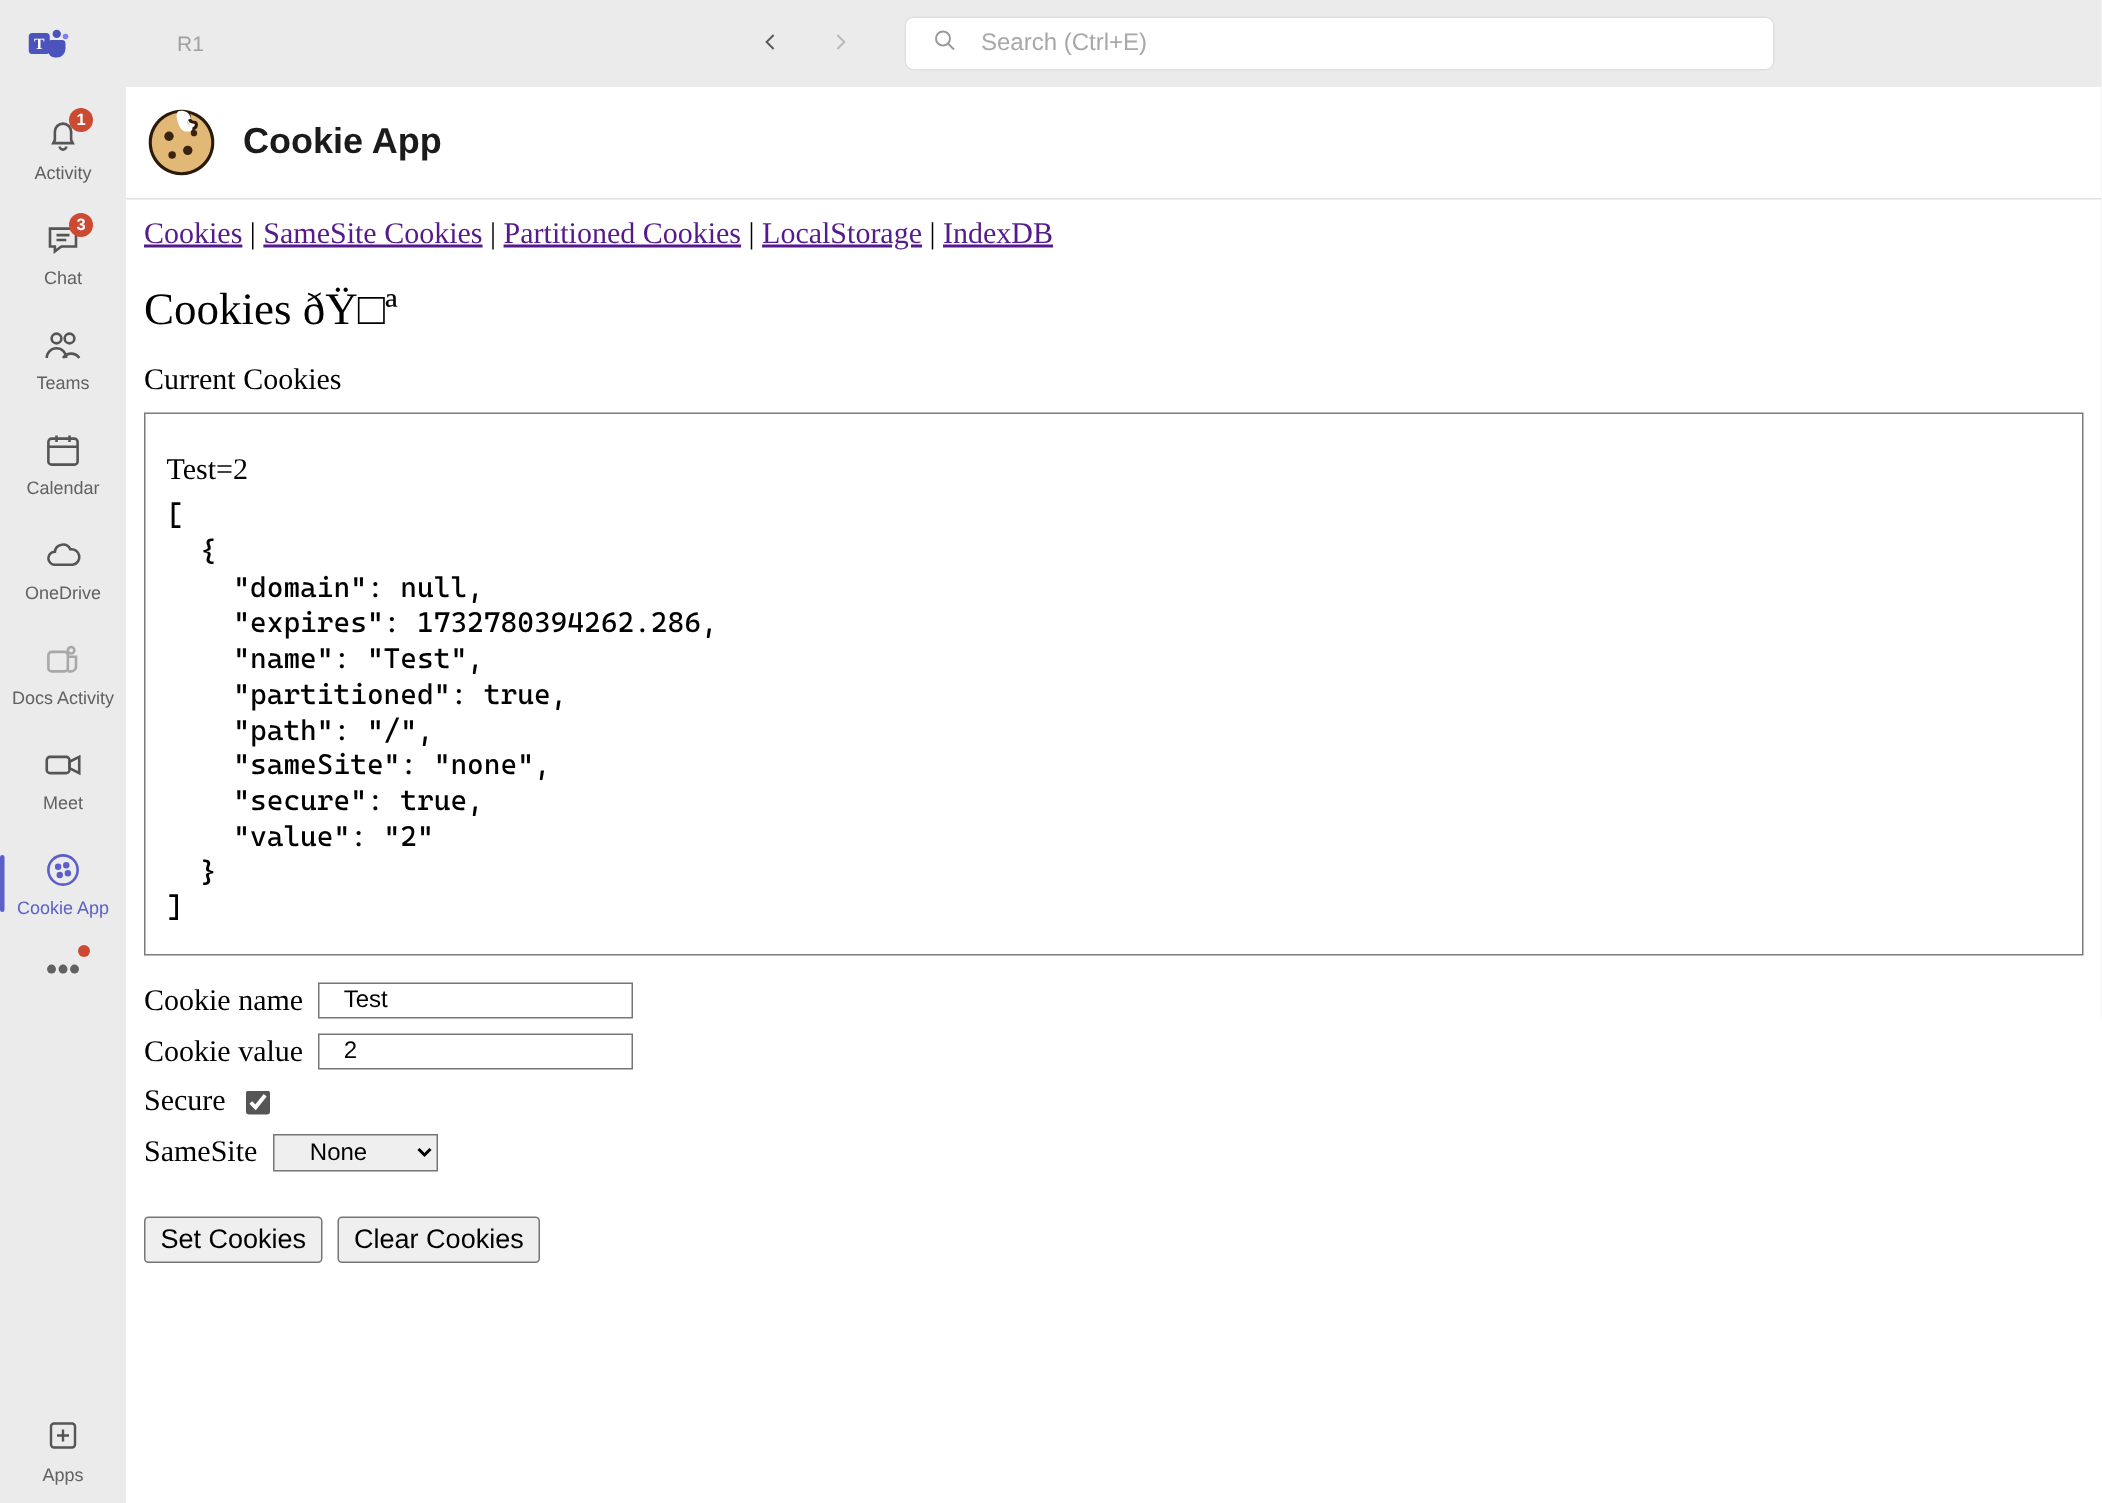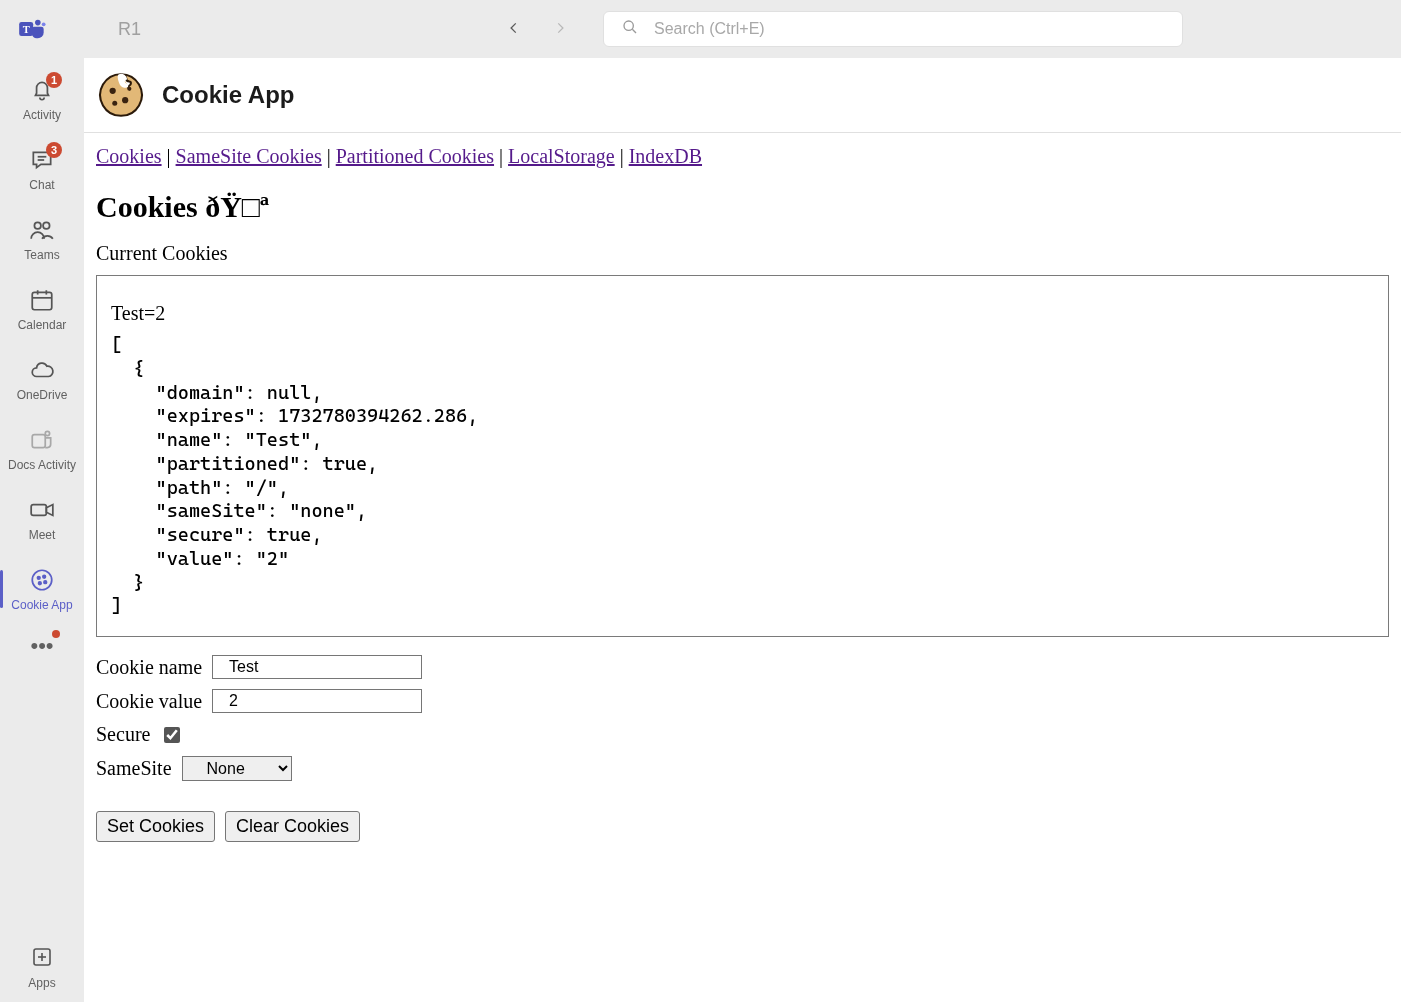--- a/index.html
+++ b/index.html
@@ -16,21 +16,21 @@
   
   .titlebar {
     height: 58px;
     display: flex;
     align-items: center;
     padding: 0 18px;
     gap: 12px;
     background: #ebebeb;
   }
   .titlebar-logo { width: 28px; height: 28px; display:flex; align-items:center; justify-content:center;}
-  .titlebar-r1 { color:#a0a0a0; font-size:18px; margin-left:60px;}
+  .titlebar-r1 { color:#a0a0a0; font-size:14px; margin-left:60px;}
   .nav-arrows { margin-left:auto; display:flex; gap:32px; align-items:center; color:#616161; }
   .nav-arrow { font-size:18px; color:#424242; cursor:default; user-select:none;}
   .nav-arrow.disabled{color:#b0b0b0;}
   .searchbox {
     flex: 0 0 580px;
     height: 36px;
     background: #fff;
     border-radius: 6px;
     border: 1px solid #e0e0e0;
     display: flex;
@@ -108,21 +108,21 @@
     gap:16px;
     padding: 12px 12px 12px 12px;
     border-bottom:1px solid #e0e0e0;
   }
   .app-header-title { font-size:24px; font-weight:700; color:#1b1b1b;}
   .cookie-logo { width:50px; height:50px; }
   .app-body { padding: 12px 12px 30px 12px; font-family: "Times New Roman", serif; }
   .nav-links { font-size:20px; }
   .nav-links a { color:#551a8b; text-decoration:underline; }
   .nav-sep { color:#000; }
-  h1.page-title { font-family:"Times New Roman",serif; font-size:30px; font-weight:700; margin:22px 0 18px 0; }
+  h1.page-title { font-family:"Times New Roman",serif; font-size:30px; font-weight:400; margin:22px 0 18px 0; }
   .subhead { font-size:20px; margin: 6px 0 10px 0; }
   .cookie-box {
     border:1px solid #7a7a7a; border-bottom:1px solid #7a7a7a;
     padding: 26px 14px 18px 14px;
     margin-bottom: 18px;
   }
   .cookie-box .kv { font-size:20px; margin-bottom:8px;}
   .cookie-box pre {
     font-family: ui-monospace, "Cascadia Mono", Consolas, monospace;
     font-size:19px; line-height:1.25; margin:4px 0 0 0;

